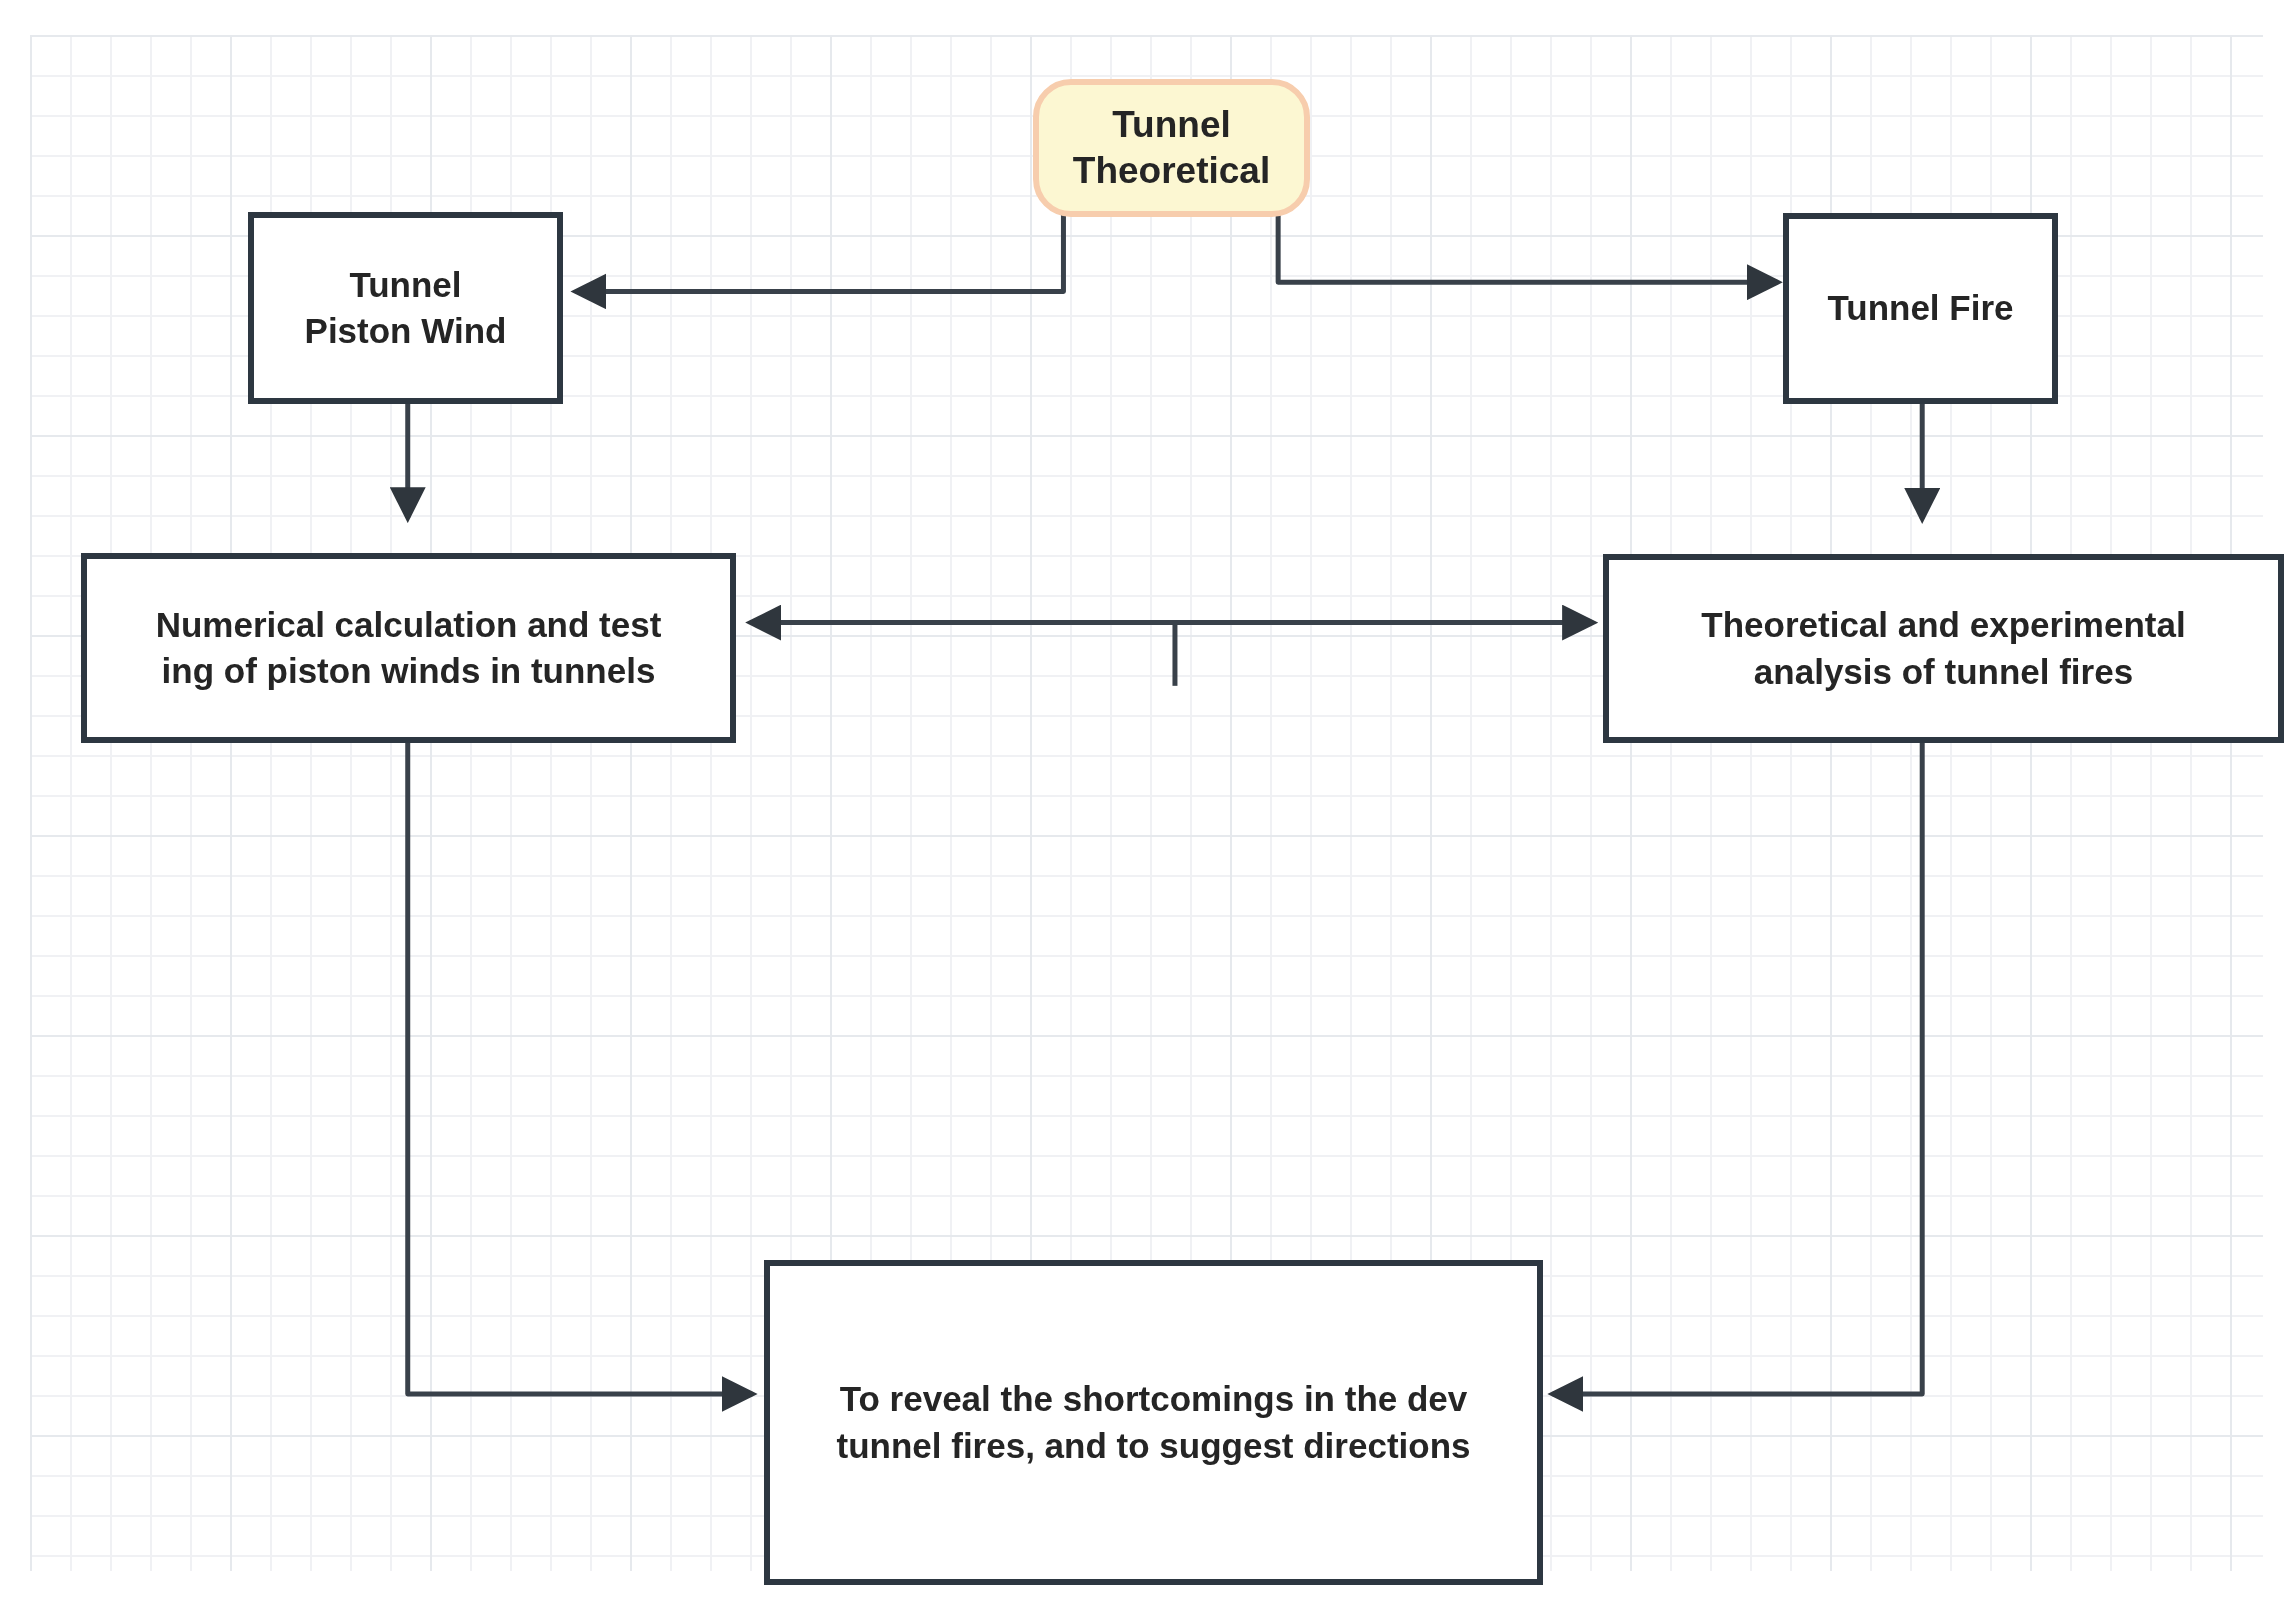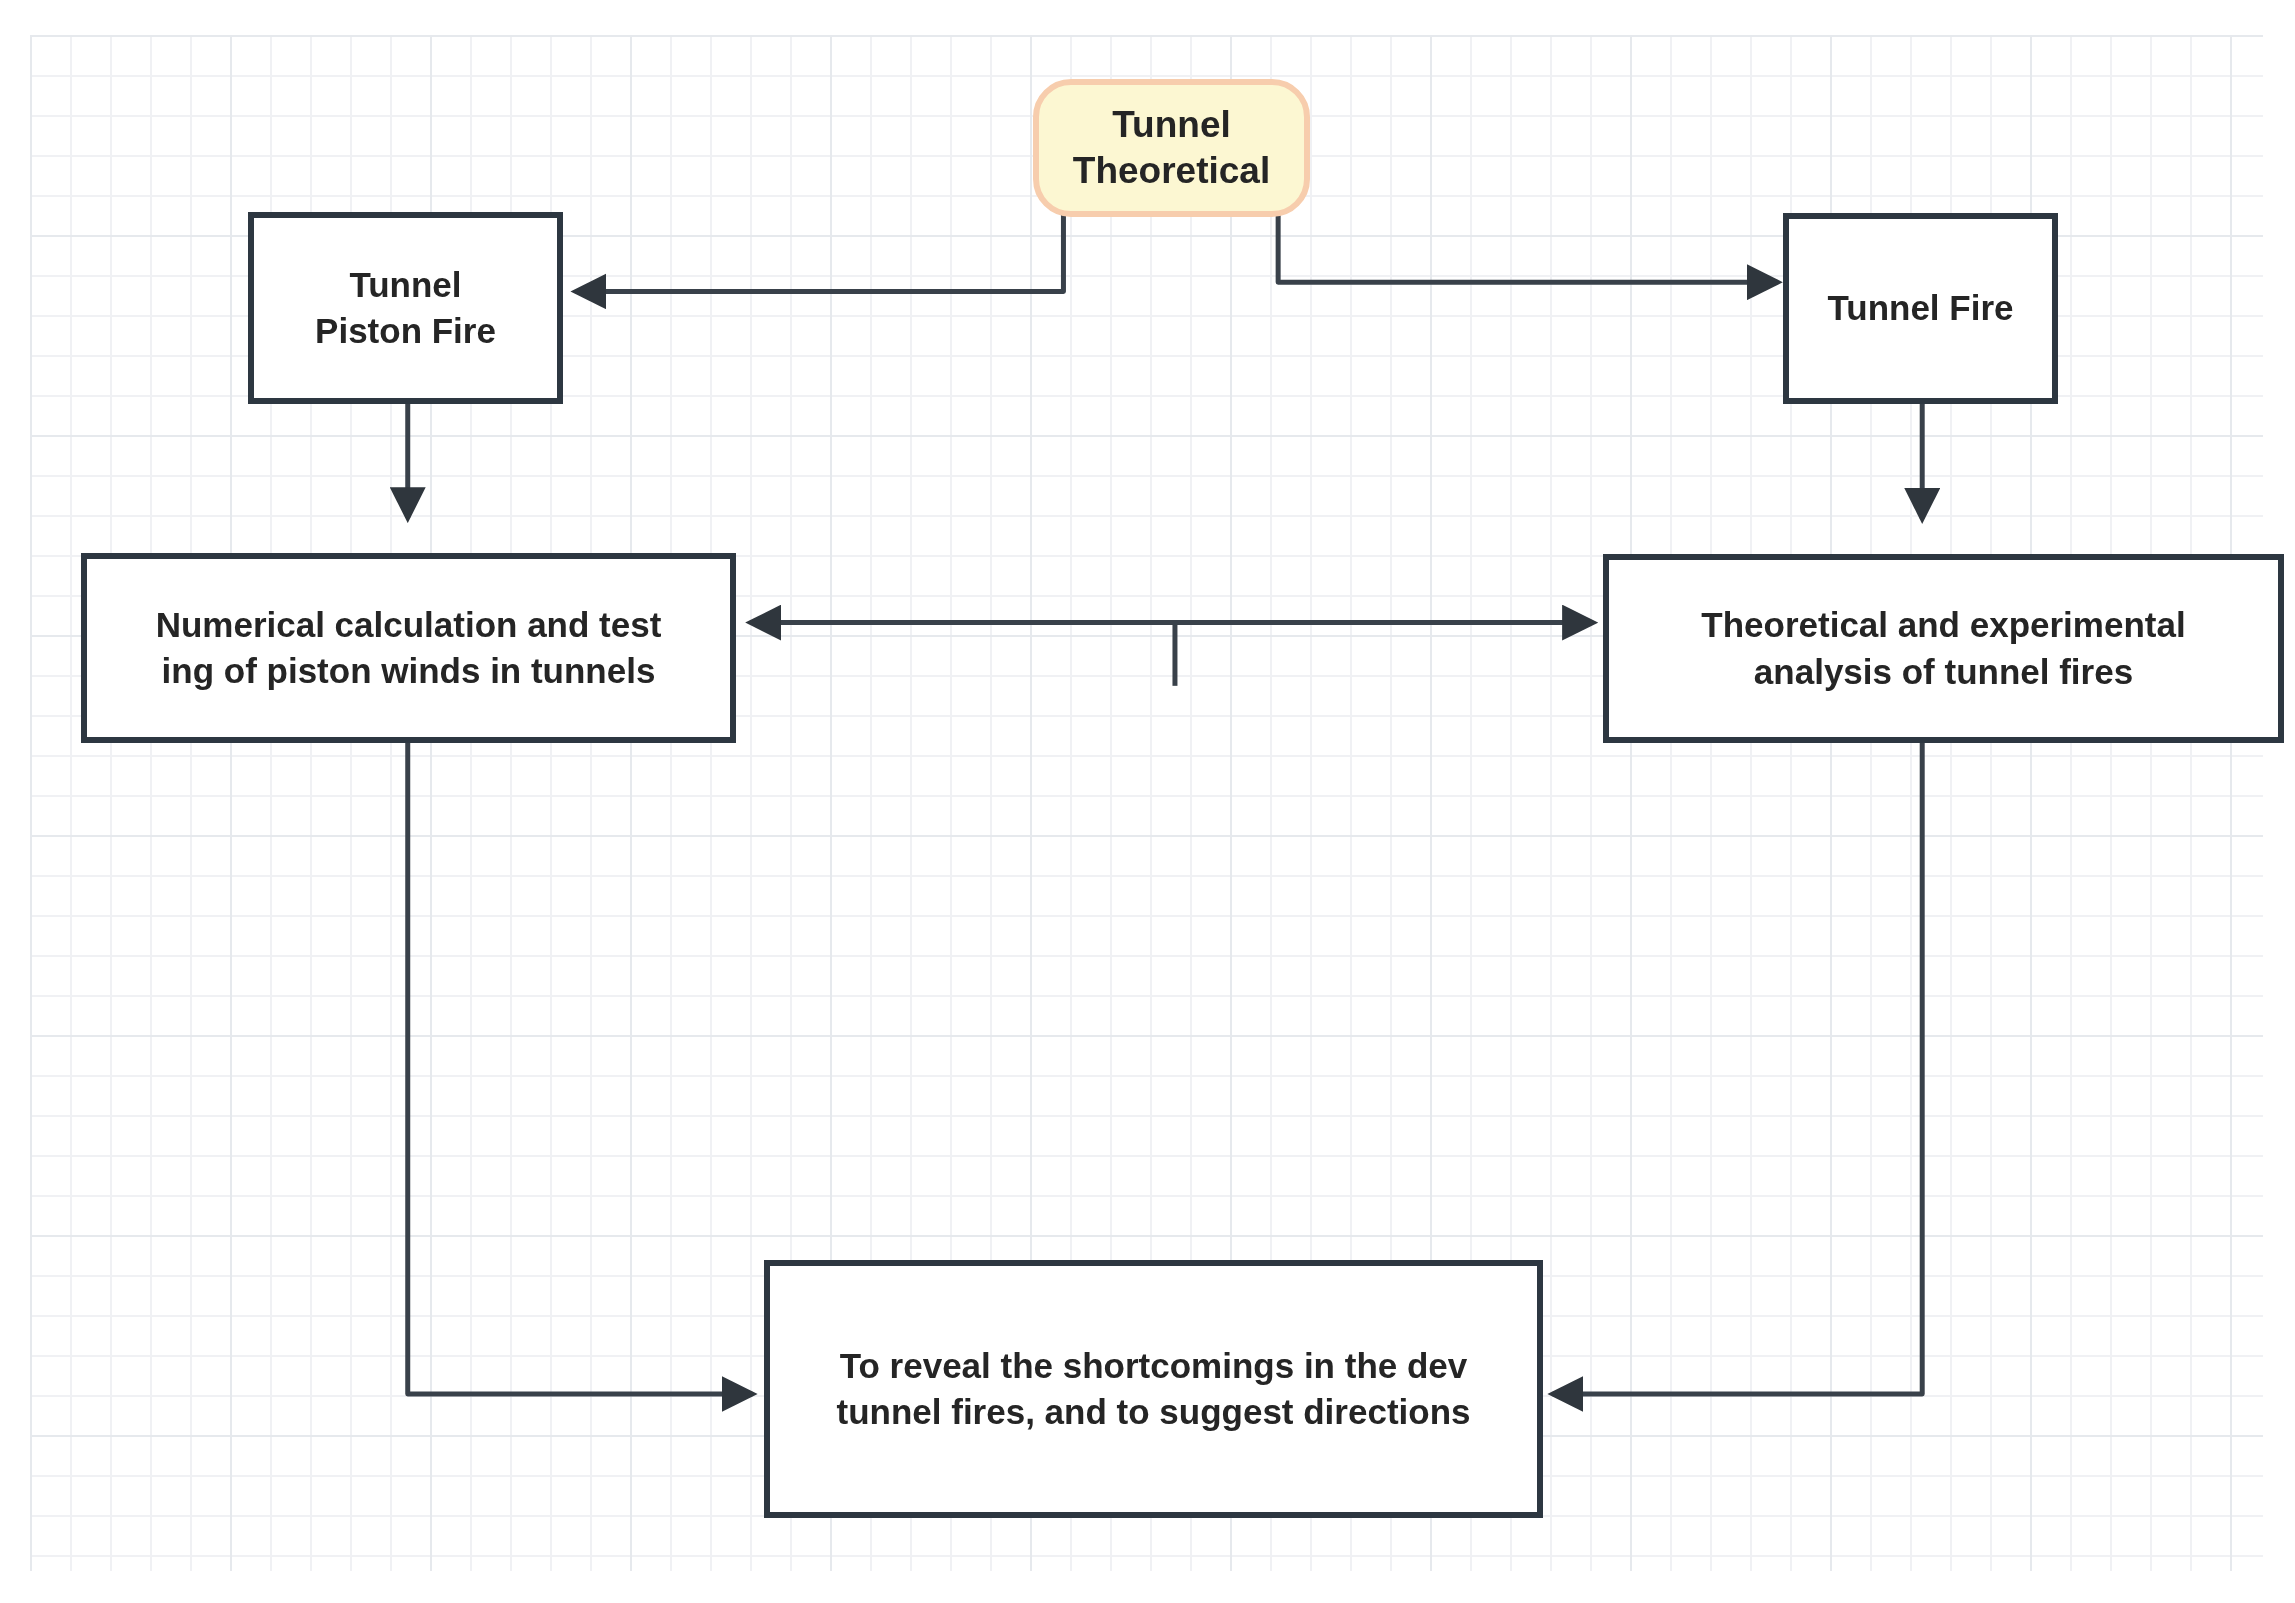--- a/index.html
+++ b/index.html
@@ -30,21 +30,21 @@
     background:#fcf7d2;border:6.7px solid #f7cdad;font-size:37px;line-height:1.25;
   }
   #n-piston{left:248px;top:185px;width:315px;height:192px;}
   #n-fire{left:1783px;top:186px;width:275px;height:191px;}
   #n-numerical{left:81px;top:526px;width:655px;height:190px;}
   #n-theoretical{left:1603px;top:527px;width:681px;height:189px;}
   #n-databases{
     left:739px;top:689px;width:879px;height:478px;border-radius:50%;
     border:5.8px solid #27313c;
   }
-  #n-goal{left:764px;top:1233px;width:779px;height:258px;}
+  #n-goal{left:764px;top:1233px;width:779px;height:325px;}
 </style>
 </head>
 <body>
 
 <div id="stage">
   <div id="grid"></div>
 
   <svg id="edges" viewBox="0 0 2758 1926">
     <defs>
       <marker id="arrow" viewBox="0 0 10 10" refX="8.5" refY="5" markerWidth="7.2" markerHeight="7.2" orient="auto-start-reverse">
@@ -61,21 +61,21 @@
     <path d="M2310,864 L2310,1675 L1866,1675" marker-end="url(#arrow)"></path>
   </svg>
 
   <div id="n-root" class="node">
     <span class="ln">Tunnel</span>
     <span class="ln">Theoretical</span>
   </div>
 
   <div id="n-piston" class="node">
     <span class="ln">Tunnel</span>
-    <span class="ln">Piston Fire</span>
+    <span class="ln">Piston Wind</span>
   </div>
 
   <div id="n-fire" class="node">
     <span class="ln">Tunnel Fire</span>
   </div>
 
   <div id="n-numerical" class="node">
     <span class="ln">Numerical calculation and test</span>
     <span class="ln">ing of piston winds in tunnels</span>
   </div>

